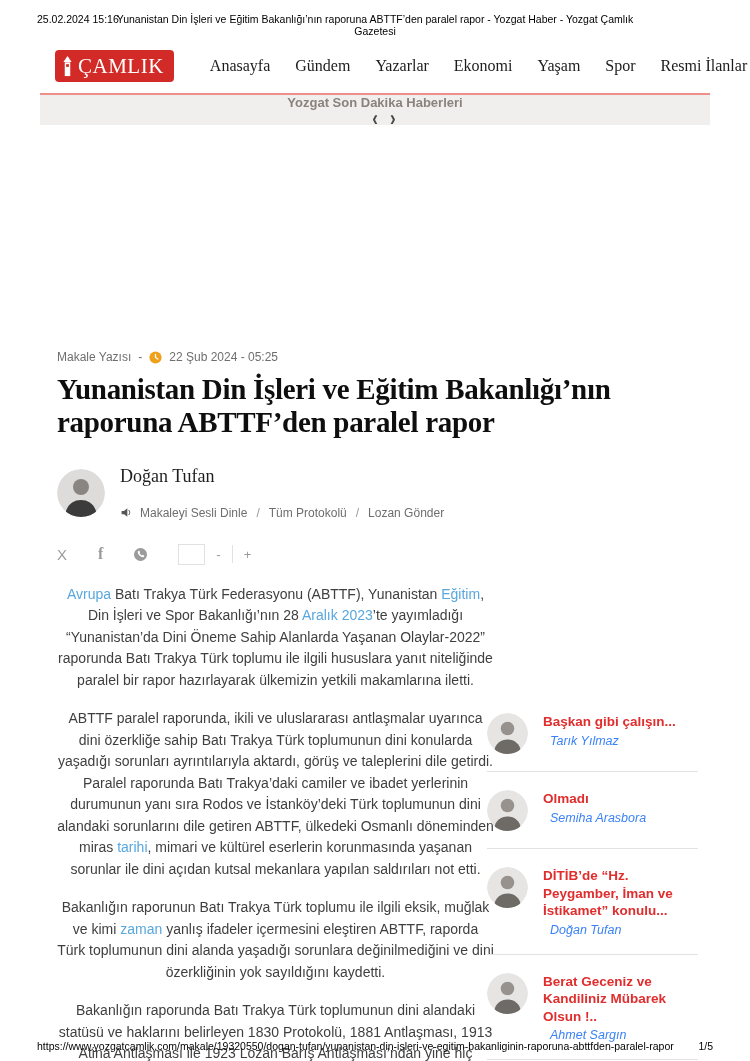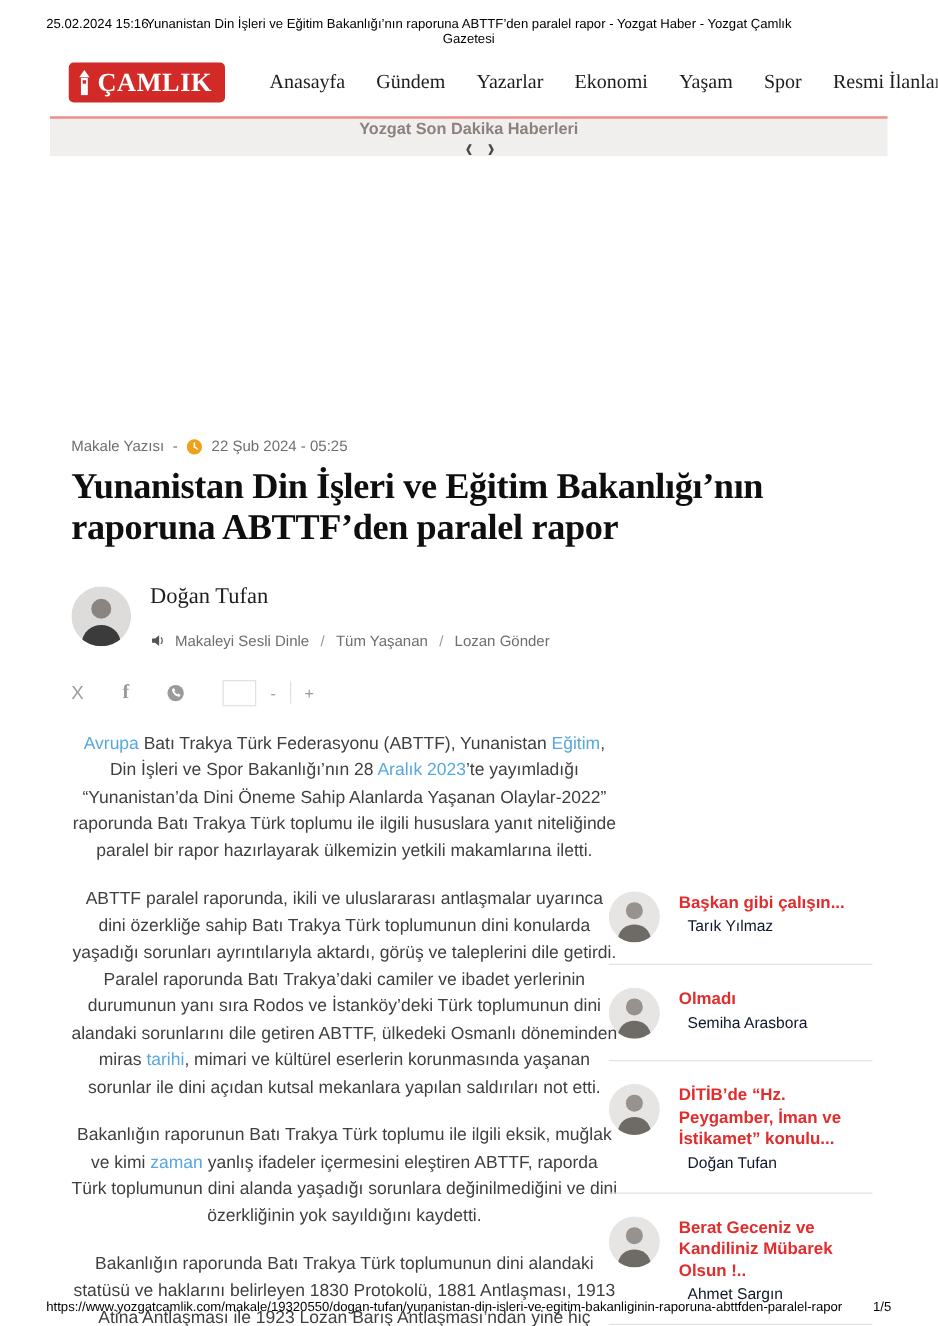--- a/index.html
+++ b/index.html
@@ -8,21 +8,21 @@
 
   
   .print-header { position:absolute; top:13px; left:37px; right:37px; height:14px; font-size:10.5px; color:#000; }
   .ph-date { position:absolute; left:0; top:0; }
   .ph-title { position:absolute; left:60px; right:60px; text-align:center; top:0; }
   .page-footer { position:absolute; bottom:9px; left:37px; right:37px; display:flex; justify-content:space-between; font-size:10.5px; color:#000; }
 
   
   .site-header { position:absolute; top:46px; left:55px; right:55px; height:40px; display:flex; align-items:center; }
   .logo { background:#d22b27; border-radius:4px; height:32px; padding:3px 10px 3px 7px; display:flex; align-items:center; gap:5px; flex-direction:row; }
-  .logo-text { color:#fff; font-family:"Liberation Serif", serif; font-weight:700; font-size:21px; letter-spacing:.5px; line-height:1; } 
+  .logo-text { color:#fff; font-family:"Liberation Serif", serif; font-weight:400; font-size:21px; letter-spacing:.5px; line-height:1; } 
   .main-nav { margin-left:36px; display:flex; gap:25px; font-family:"Liberation Serif", serif; font-size:16px; color:#1c1c1c; white-space:nowrap; }
   .nav-item { cursor:pointer; }
 
   
   .ticker { position:absolute; top:93px; left:40px; right:40px; height:32px; background:#f1efee;
             border-top:2px solid #ee9089; display:flex; align-items:center; padding:0 18px; white-space:nowrap; overflow:hidden;flex-direction:column; }
   .ticker-label { font-size:13px; font-weight:700; color:#8b827e; }
   .ticker-arrows { margin-left:18px; display:flex; gap:12px; }
   .t-arrow { color:#4a4a4a; font-weight:700; font-size:17px; line-height:1; cursor:pointer; transform:scaleY(1.3); }
   .ticker-news { margin-left:18px; font-size:12px; color:#b3aca9; display:flex; gap:6px; }
@@ -51,21 +51,21 @@
 
   .article-body { margin-top:19px; width:437px; font-size:14px; line-height:21.5px; color:#3f3f3f;text-align:center; }
   .para { margin:0 0 17px; }
   .inline-link { color:#58a7de; text-decoration:none; cursor:pointer; }
 
   
   .sidebar { position:absolute; top:713px; left:487px; width:211px; }
   .side-item { display:flex; gap:15px; align-items:flex-start; cursor:pointer; }
   .side-avatar { width:41px; height:41px; border-radius:50%; overflow:hidden; flex:0 0 41px; }
   .side-title { font-size:13.5px; font-weight:700; color:#e02d2d; line-height:1.3; }
-  .side-author { margin-top:3px; margin-left:7px; font-size:12.5px; color:#0f172a; }
+  .side-author { margin-top:3px; margin-left:7px; font-size:12.5px; color:#3b82f6;font-style:italic; }
   .side-divider { height:1px; background:#e4e2e0; margin:17px 0 18px; }
 </style>
 </head>
 <body>
 
 <div class="print-header">
   <span class="ph-date">25.02.2024 15:16</span>
   <span class="ph-title">Yunanistan Din İşleri ve Eğitim Bakanlığı’nın raporuna ABTTF’den paralel rapor -  Yozgat Haber - Yozgat Çamlık Gazetesi</span>
 </div>
 
@@ -132,21 +132,21 @@
       <div class="author-links">
         <span class="spk">
           <svg viewBox="0 0 16 16" width="13" height="13">
               <path d="M2 6v4h3l4 3.2V2.8L5 6H2z" fill="#555"></path>
               <path d="M11 5.2c1.4 1 1.4 4.6 0 5.6" stroke="#555" stroke-width="1.2" fill="none" stroke-linecap="round"></path>
             </svg>
         </span>
         <span class="author-links" style="margin-top:0;">
             <span class="author-link">Makaleyi Sesli Dinle</span>
             <span class="sep">/</span>
-            <span class="author-link">Tüm Yaşanan</span>
+            <span class="author-link">Tüm Protokolü</span>
             <span class="sep">/</span>
             <span class="author-link">Lozan Gönder</span>
           </span>
       </div>
     </div>
   </div>
 
   <div class="share-row">
     <span class="share-x">X</span>
     <span class="share-f">f</span>

